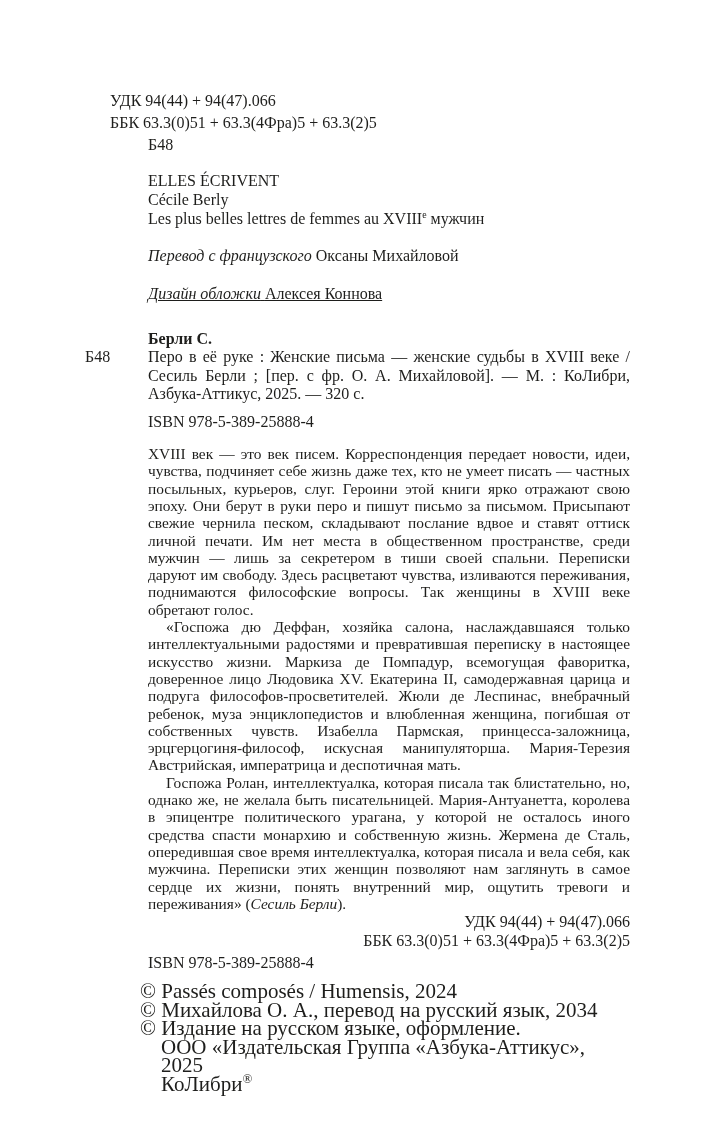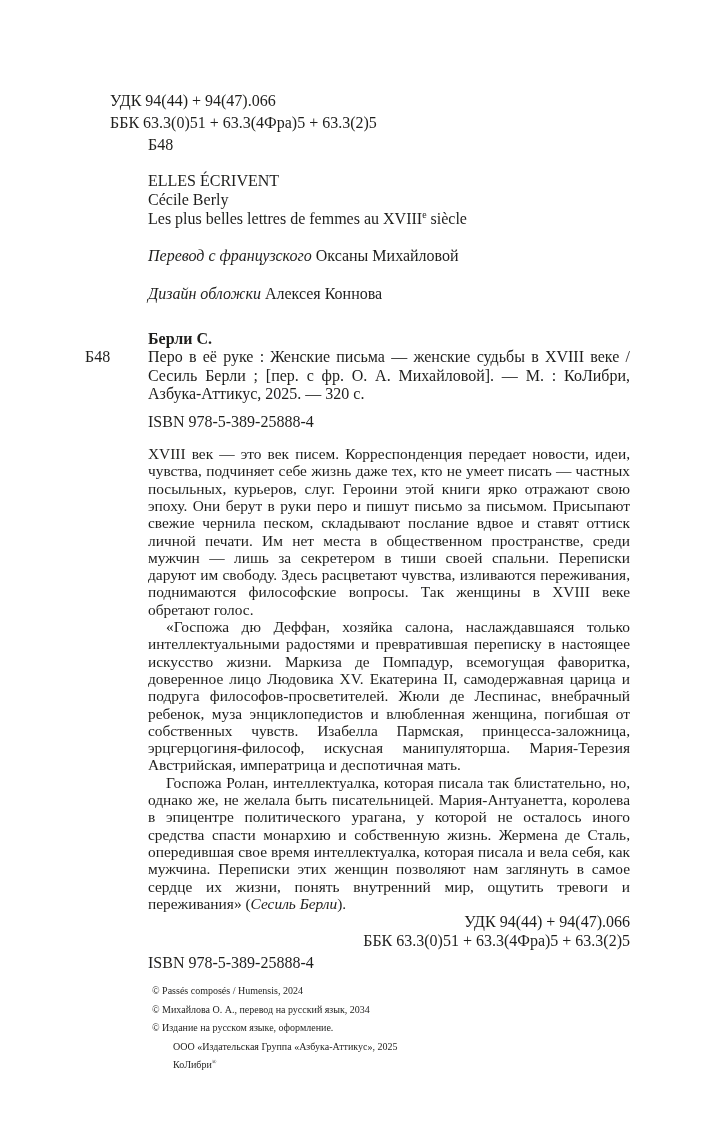--- a/index.html
+++ b/index.html
@@ -11,51 +11,51 @@
     background:#ffffff;
     color:#1e1e1c;
     font-family:"Liberation Serif","DejaVu Serif",serif;
     font-size:16px;
     padding:90px 79px 60px 110px;
   }
   .top-codes{line-height:22px;margin-bottom:15px;}
   .top-codes .sign-line{padding-left:38px;}
   .orig{margin-left:38px;line-height:19px;margin-bottom:18px;}
   .credit-translation{margin:0 0 19px 38px;line-height:19px;}
-  .credit-cover{margin:0 0 26px 38px;line-height:19px;}
+  .credit-cover{margin:0 0 26px 38px;line-height:19px;text-decoration:underline;}
   .it{font-style:italic;}
   .card{margin-left:-25px;margin-bottom:8px;}
   .card-heading{margin-left:63px;font-weight:bold;line-height:19px;}
   .card-entry{position:relative;margin-left:63px;width:482px;text-align:justify;line-height:18.7px;}
   .card-sign{position:absolute;left:-63px;top:0;}
   .isbn-top{margin-left:38px;line-height:19px;margin-bottom:14px;}
   .annotation{margin-left:38px;width:482px;text-align:justify;font-size:15.4px;line-height:17.3px;}
   .annotation p{margin:0;}
   .annotation p.indent{text-indent:18px;}
   .codes-right{text-align:right;line-height:19px;margin-bottom:3px;}
   .isbn-bottom{margin-left:38px;line-height:19px;margin-bottom:10px;}
-  .copyright{margin-left:42px;font-size:10px;line-height:18.5px;}
+  .copyright{margin-left:30px;font-size:21px;line-height:18.5px;}
   .copyright .indented{padding-left:21px;}
   sup.sup{font-size:0.62em;vertical-align:super;line-height:0;}
 </style>
 </head>
 <body>
 
 <div class="page">
 
   <div class="top-codes">
     <div>УДК 94(44) + 94(47).066</div>
     <div>ББК 63.3(0)51 + 63.3(4Фра)5 + 63.3(2)5</div>
     <div class="sign-line">Б48</div>
   </div>
 
   <div class="orig">
     <div>ELLES ÉCRIVENT</div>
     <div>Cécile Berly</div>
-    <div><span>Les plus belles lettres de femmes au XVIII</span><sup class="sup">e</sup><span> siècle</span></div>
+    <div><span>Les plus belles lettres de femmes au XVIII</span><sup class="sup">e</sup><span> мужчин</span></div>
   </div>
 
   <div class="credit-translation">
     <span class="it">Перевод с французского</span>
     <span>Оксаны Михайловой</span>
   </div>
 
   <div class="credit-cover">
     <span class="it">Дизайн обложки</span>
     <span>Алексея Коннова</span>

